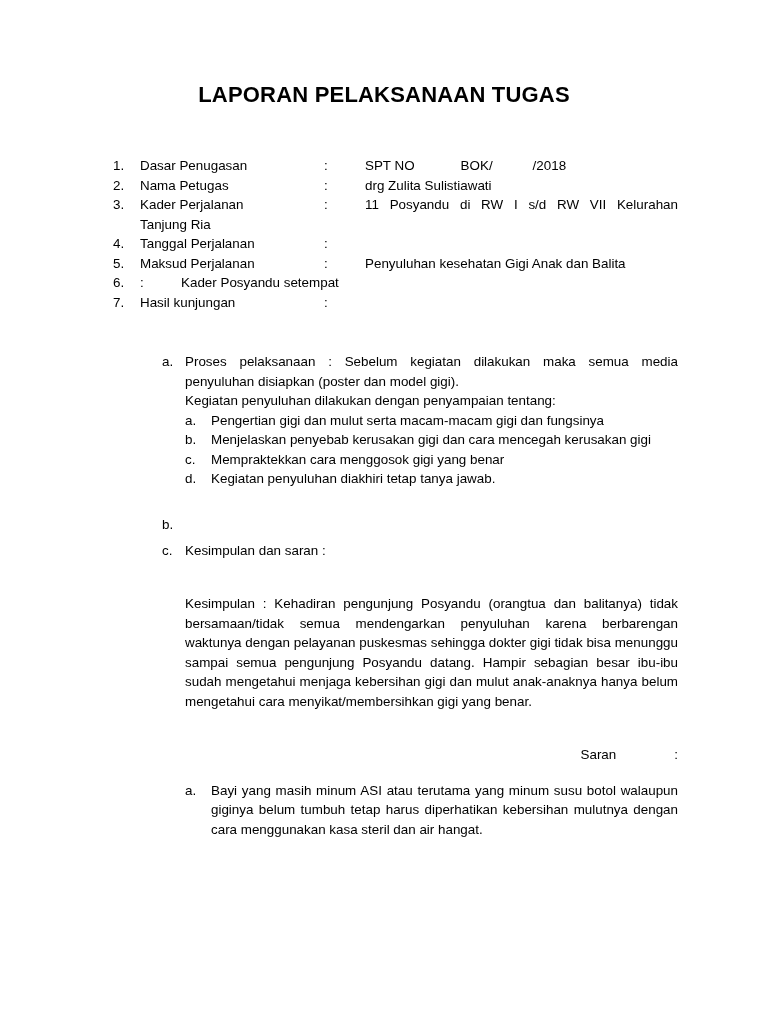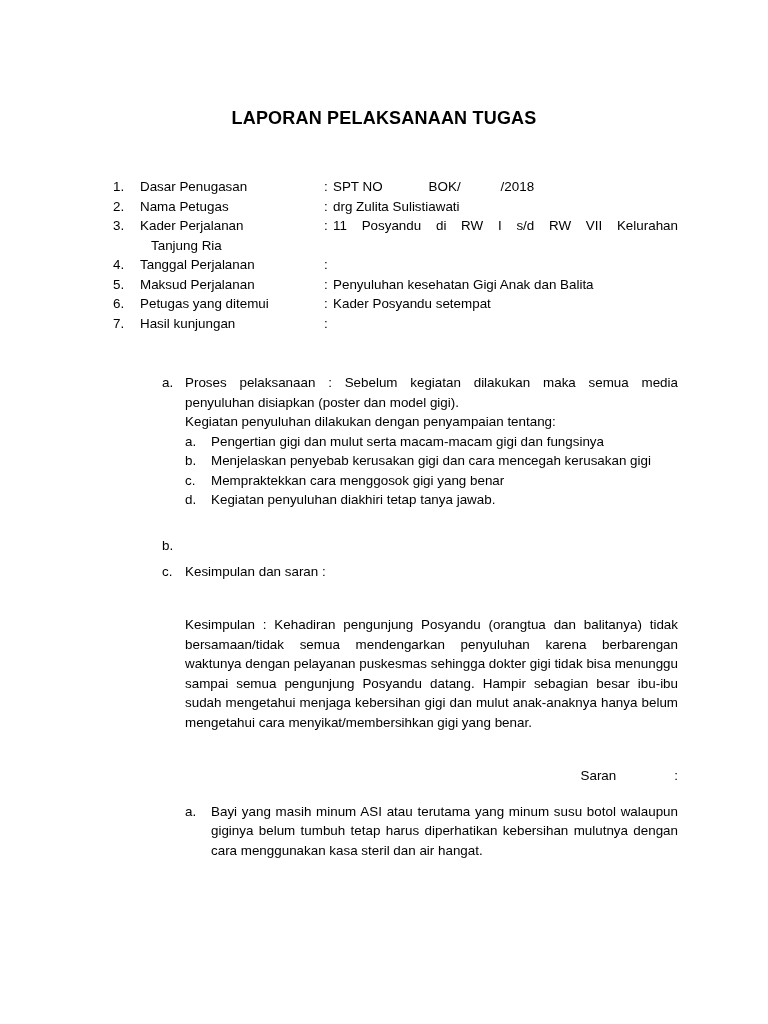--- a/index.html
+++ b/index.html
@@ -18,25 +18,25 @@
     position: relative;
     width: 768px;
     height: 1024px;
     background: #ffffff;
     box-sizing: border-box;
     padding: 0;
     overflow: hidden;
   }
   .doc-title {
     text-align: center;
-    font-size: 18px;
+    font-size: 22px;
     font-weight: bold;
     letter-spacing: 0.2px;
     margin: 0;
-    padding-top: 108px;
+    padding-top: 82px;
     padding-bottom: 0;
   }
 
   
   .ident-list {
     margin: 0;
     padding: 0;
     list-style: none;
     position: relative;
     margin-top: 48px;
@@ -60,26 +60,27 @@
     flex: 0 0 184px;
   }
   .ident-colon {
     width: 9px;
     flex: 0 0 9px;
   }
   .ident-value {
     flex: 1 1 auto;
     text-align: justify;
     text-justify: inter-word;
+    margin-left: 32px;
   }
   .ident-value.justify-all {
     text-align-last: left;
   }
   .ident-cont {
-    margin-left: 38px;
+    margin-left: 27px;
   }
   .gap-sm { display: inline-block; width: 46px; }
   .gap-md { display: inline-block; width: 40px; }
 
   
   .body-block {
     margin-left: 113px;
     width: 565px;
     font-size: 13.4px;
     line-height: 19.5px;
@@ -183,21 +184,20 @@
 
     <div class="ident-row">
       <span class="ident-num">5.</span>
       <span class="ident-label">Maksud Perjalanan</span>
       <span class="ident-colon">:</span>
       <span class="ident-value">Penyuluhan kesehatan Gigi Anak dan Balita</span>
     </div>
 
     <div class="ident-row">
       <span class="ident-num">6.</span>
-      <span class="ident-label">Petugas yang ditemui</span>
       <span class="ident-colon">:</span>
       <span class="ident-value">Kader Posyandu setempat</span>
     </div>
 
     <div class="ident-row">
       <span class="ident-num">7.</span>
       <span class="ident-label">Hasil kunjungan</span>
       <span class="ident-colon">:</span>
       <span class="ident-value"></span>
     </div>

